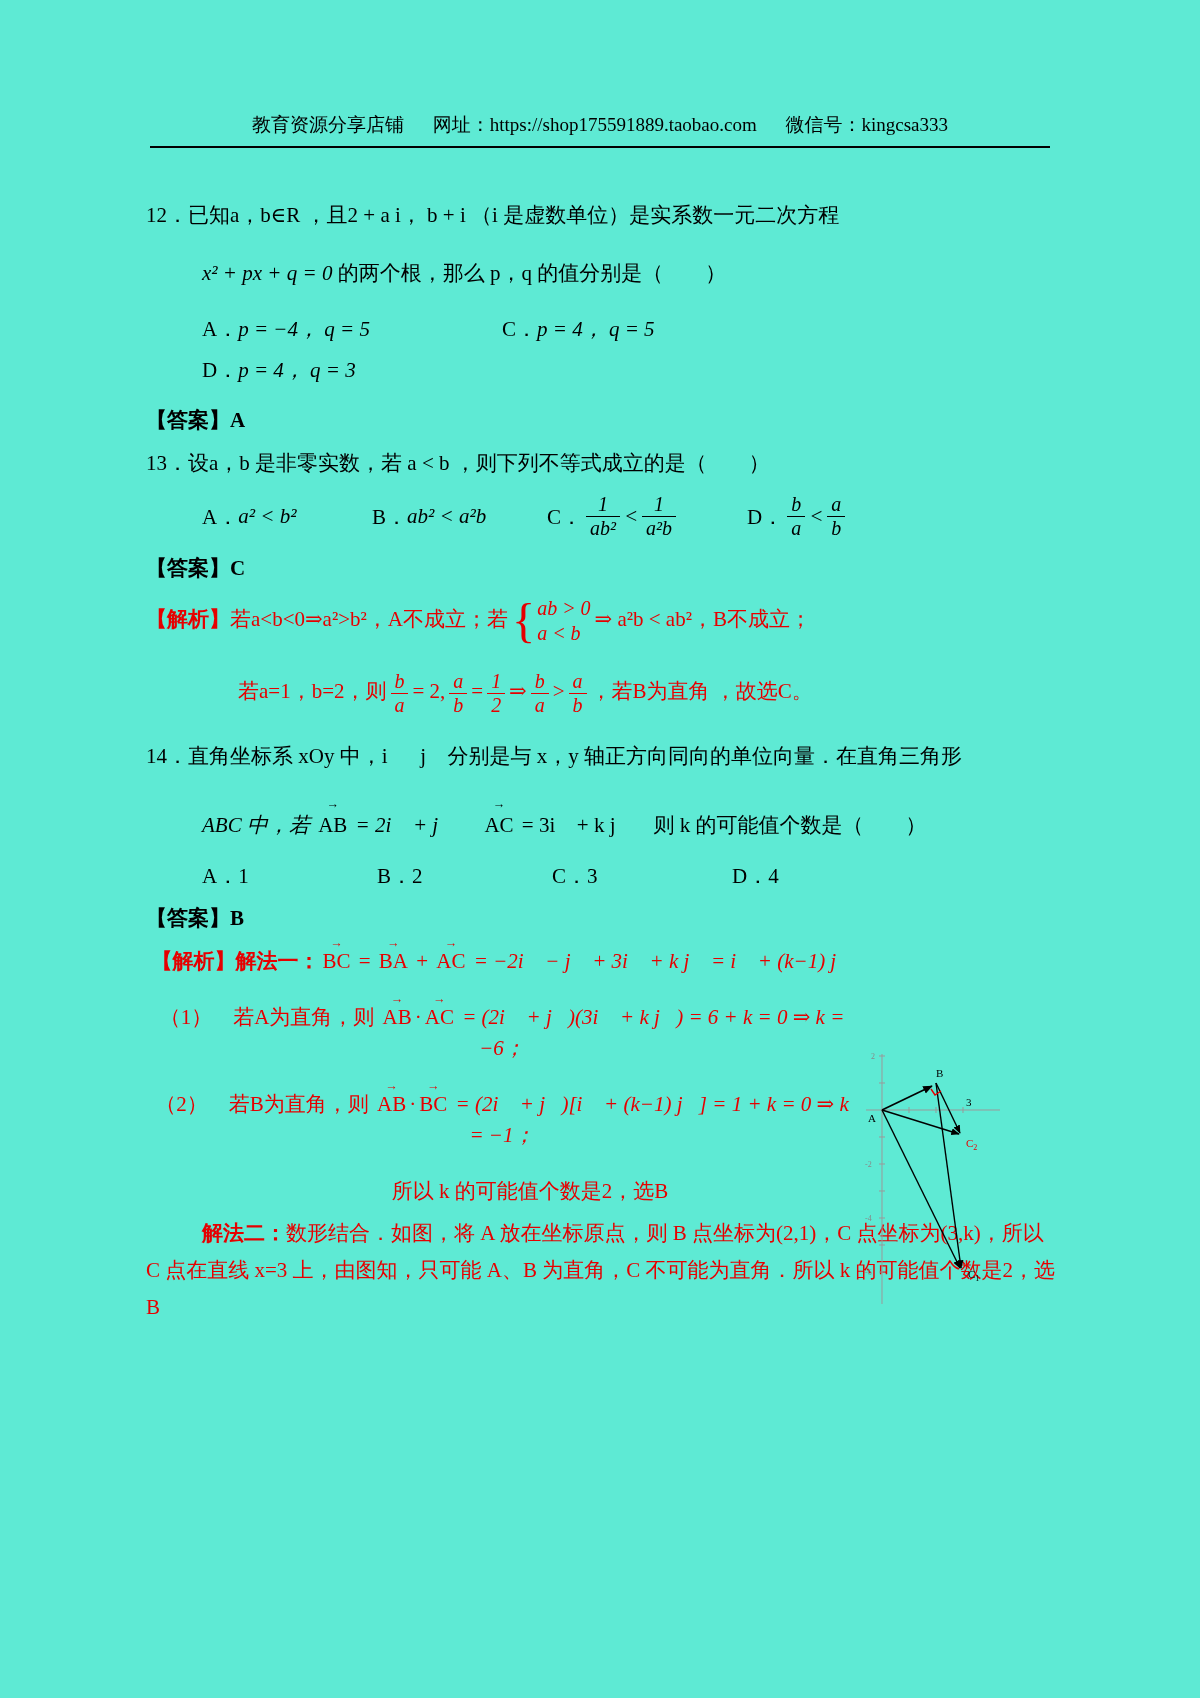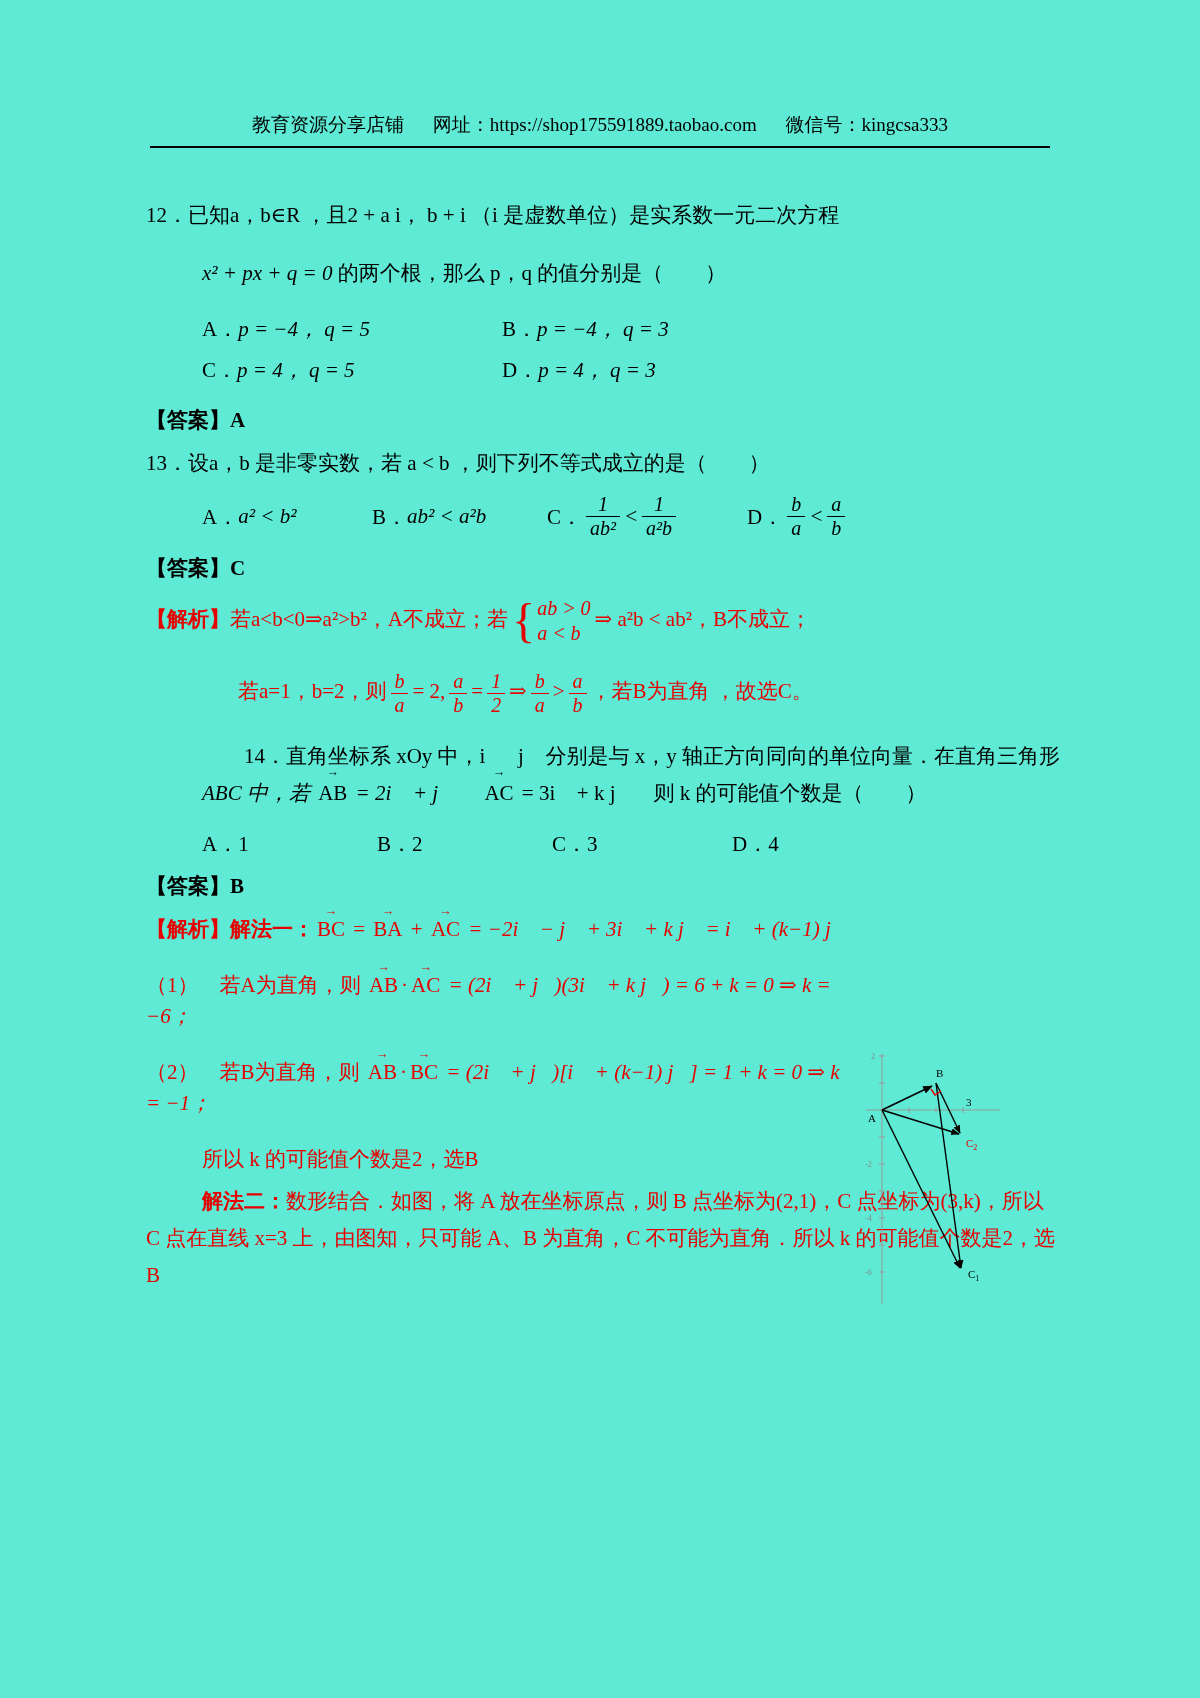--- a/index.html
+++ b/index.html
@@ -26,21 +26,21 @@
         margin:0 4px;line-height:1.15;font-size:0.95em;}
   .frac .num{border-bottom:1.4px solid currentColor;padding:0 4px;display:block;}
   .frac .den{padding:0 4px;display:block;}
   .cases{display:inline-flex;align-items:center;vertical-align:middle;margin:0 4px;}
   .cases .brace{font-size:2.3em;font-weight:300;line-height:0.9;margin-right:2px;}
   .cases .rows{display:inline-flex;flex-direction:column;line-height:1.25;font-size:0.95em;}
   .vec{position:relative;display:inline-block;margin:0 3px;}
   .vec::before{content:"→";position:absolute;top:-0.95em;left:50%;transform:translateX(-50%);
                font-size:0.6em;font-style:normal;letter-spacing:0;}
   .vecline{line-height:2.0;}
-  .q14sol{width:712px;}
+  .q14sol{width:712px;text-align:center;}
   .m2{text-indent:56px;line-height:1.75;margin-top:2px;}
   .figure{position:absolute;left:860px;top:1050px;}
   .flabel{font-size:11px;font-family:"Liberation Serif","DejaVu Serif",serif;}
   .ftick{font-size:8px;fill:#888;}
   section{display:block;}
 </style>
 </head>
 <body>
 
 <div class="page">
@@ -53,21 +53,20 @@
   <div class="rule"></div>
 
   <div class="content">
 
     <section>
       <p class="stem">12．已知a，b∈R ，且2 + a i，  b + i （i 是虚数单位）是实系数一元二次方程</p>
       <p class="stem ind1"><span class="m">x² + px + q = 0</span><span> 的两个根，那么 p，q 的值分别是（　　）</span></p>
 
       <div class="optgrid">
         <span class="opt"><span>A．</span><span class="m">p = −4，  q = 5</span></span>
-        <span class="opt"><span>B．</span><span class="m">p = −4，  q = 3</span></span>
         <span class="opt"><span>C．</span><span class="m">p = 4，  q = 5</span></span>
         <span class="opt"><span>D．</span><span class="m">p = 4，  q = 3</span></span>
       </div>
 
       <p class="ans"><span>【答案】</span><span>A</span></p>
 
     </section>
 
     <section>
       <p class="stem" style="margin-bottom:14px;">13．设a，b 是非零实数，若 a &lt; b ，则下列不等式成立的是（　　）</p>
@@ -131,21 +130,21 @@
               <span class="num m">b</span>
               <span class="den m">a</span>
             </span><span>&gt;</span><span class="frac">
               <span class="num m">a</span>
               <span class="den m">b</span>
             </span><span>，若B为直角 ，故选C。</span></p>
       </div>
     </section>
 
     <section>
-      <p class="stem" style="margin-bottom:0;text-align:right;">14．直角坐标系 xOy 中，i⃗，j⃗ 分别是与 x，y 轴正方向同向的单位向量．在直角三角形</p>
+      <p class="stem" style="margin-bottom:32px;">14．直角坐标系 xOy 中，i⃗，j⃗ 分别是与 x，y 轴正方向同向的单位向量．在直角三角形</p>
       <p class="stem ind1 vecline" style="margin-bottom:16px;"><span class="m">ABC 中，若 </span><span class="vec">AB</span><span class="m"> = 2i⃗ + j⃗ ， </span><span class="vec">AC</span><span> = 3i⃗ + k j⃗ ，则 k 的可能值个数是（　　）</span></p>
 
       <div class="optrow">
         <span style="width:175px;">A．1</span>
         <span style="width:175px;">B．2</span>
         <span style="width:180px;">C．3</span>
         <span>D．4</span>
       </div>
 
       <p class="ans"><span>【答案】</span><span>B</span></p>

